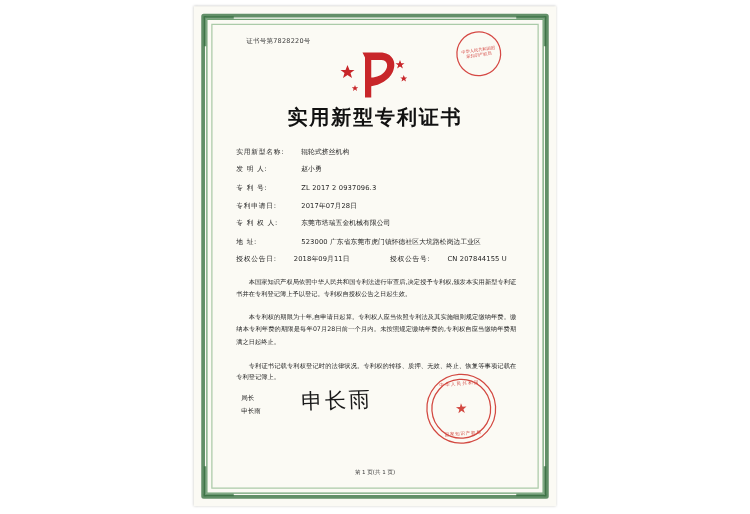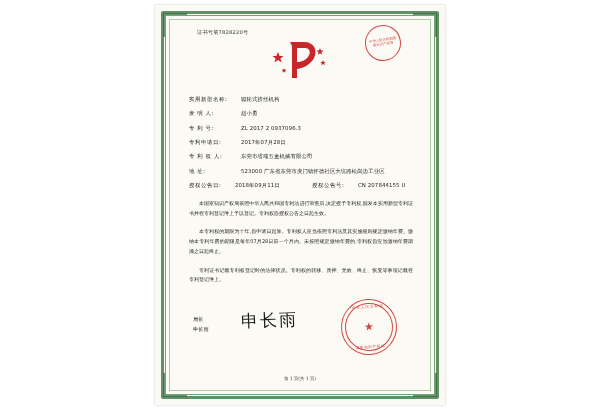--- a/index.html
+++ b/index.html
@@ -277,20 +277,21 @@
           <path d="M27 10 L35 10 C40 10 41 15 38 19 C36 22 31 24 27 24 Z" fill="#fbfaf4"></path>
           <g fill="#c8262a">
             <polygon points="8,14 9.6,18 13.6,18 10.4,20.4 11.6,24.4 8,22 4.4,24.4 5.6,20.4 2.4,18 6.4,18"></polygon>
             <polygon points="50,10 51,12.6 53.6,12.6 51.5,14.2 52.3,16.8 50,15.2 47.7,16.8 48.5,14.2 46.4,12.6 49,12.6"></polygon>
             <polygon points="53,22 53.8,24 55.8,24 54.2,25.2 54.8,27.2 53,26 51.2,27.2 51.8,25.2 50.2,24 52.2,24"></polygon>
             <polygon points="14,30 14.7,31.8 16.6,31.8 15.1,32.9 15.6,34.7 14,33.6 12.4,34.7 12.9,32.9 11.4,31.8 13.3,31.8"></polygon>
           </g>
         </svg>
       </div>
 
+      <div class="title">实用新型专利证书</div>
 
       <div class="fields">
         <div class="field-row">
           <div class="field-label">实用新型名称:</div>
           <div class="field-value">辊轮式挤丝机构</div>
         </div>
         <div class="field-row">
           <div class="field-label">发 明 人:</div>
           <div class="field-value">赵小勇</div>
         </div>

